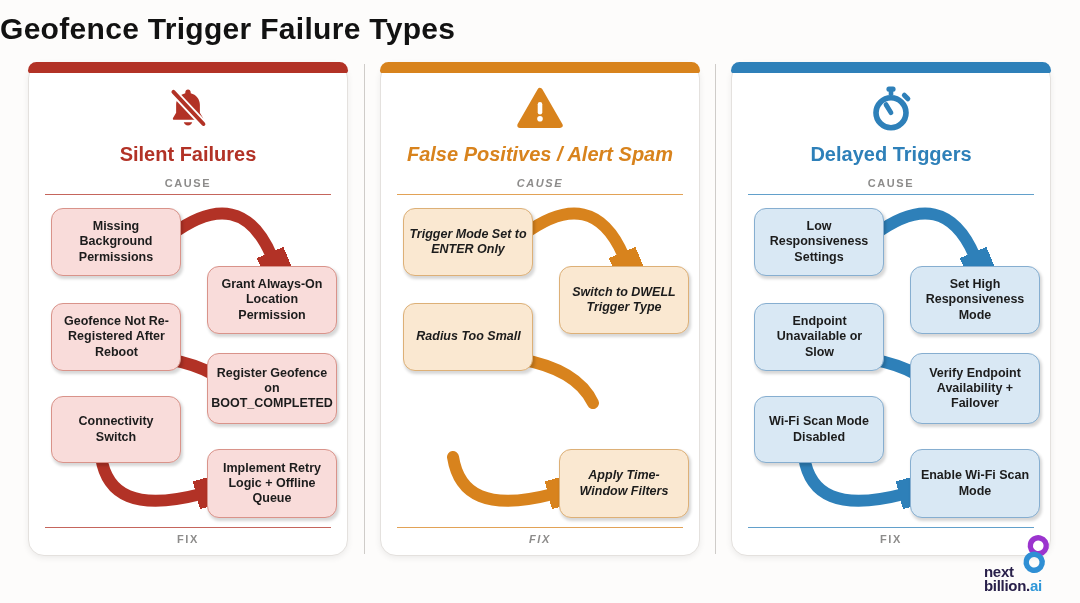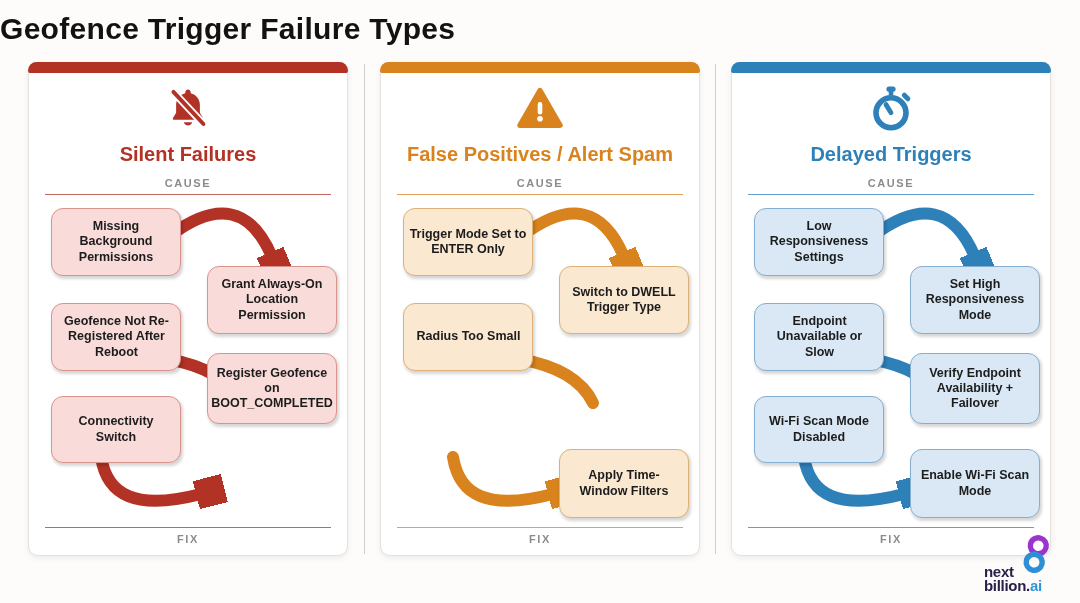--- a/index.html
+++ b/index.html
@@ -13,21 +13,21 @@
     position:absolute; top:12px; left:0; right:0;
     text-align:left; font-size:30px; font-weight:800;
     color:#121212; letter-spacing:0.3px;
   }
   .divider-v {
     position:absolute; top:64px; height:490px; width:1px;
     background:#cfccc9;
   }
   .card {
     position:absolute; top:62px; width:320px; height:494px;
-    background:#ffffff; border:1px solid #e4e1de; border-radius:10px;
+    background:#ffffff; border:1px solid #e4e1de; border-radius:16px;
     box-shadow:0 2px 6px rgba(0,0,0,0.07);
   }
   .bar {
     position:absolute; top:-1px; left:-1px; right:-1px; height:11px;
     background:var(--accent); border-radius:10px 10px 3px 3px;
   }
   .icon-wrap {
     position:absolute; top:20px; left:0; right:0; height:52px;
     display:flex; justify-content:center; align-items:center;
   }
@@ -117,26 +117,29 @@
       </div>
     <div class="node cause-2">
         <span>Geofence Not Re-Registered After Reboot</span>
       </div>
     <div class="node fix-2">
         <span>Register Geofence on BOOT_COMPLETED</span>
       </div>
     <div class="node cause-3">
         <span>Connectivity Switch</span>
       </div>
+    <div class="node fix-3">
+        <span>Implement Retry Logic + Offline Queue</span>
+      </div>
 
     <div class="section-line line-fix"></div>
     <div class="section-label label-fix">FIX</div>
   </div>
 
-  <div class="card" id="card-1" style="left: 380px; --accent: #d8831d; --box-bg: #fae8d1; --box-border: #ddb077;">
+  <div class="card" id="card-1" style="left: 380px; font-style: italic; --accent: #d8831d; --box-bg: #fae8d1; --box-border: #ddb077;">
     <div class="bar"></div>
     <div class="icon-wrap">
       <svg width="50" height="50" viewBox="0 0 24 24">
         <path d="M12 3.2 L21.6 19.8 H2.4 Z" style="fill:var(--accent); stroke:var(--accent)" stroke-width="2.6" stroke-linejoin="round"></path>
         <rect x="10.9" y="8.6" width="2.2" height="6" rx="1.1" fill="#ffffff"></rect>
         <circle cx="12" cy="16.7" r="1.35" fill="#ffffff"></circle>
       </svg>
     </div>
     <h2 class="col-title">False Positives / Alert Spam</h2>
     <div class="section-label label-cause">CAUSE</div>

